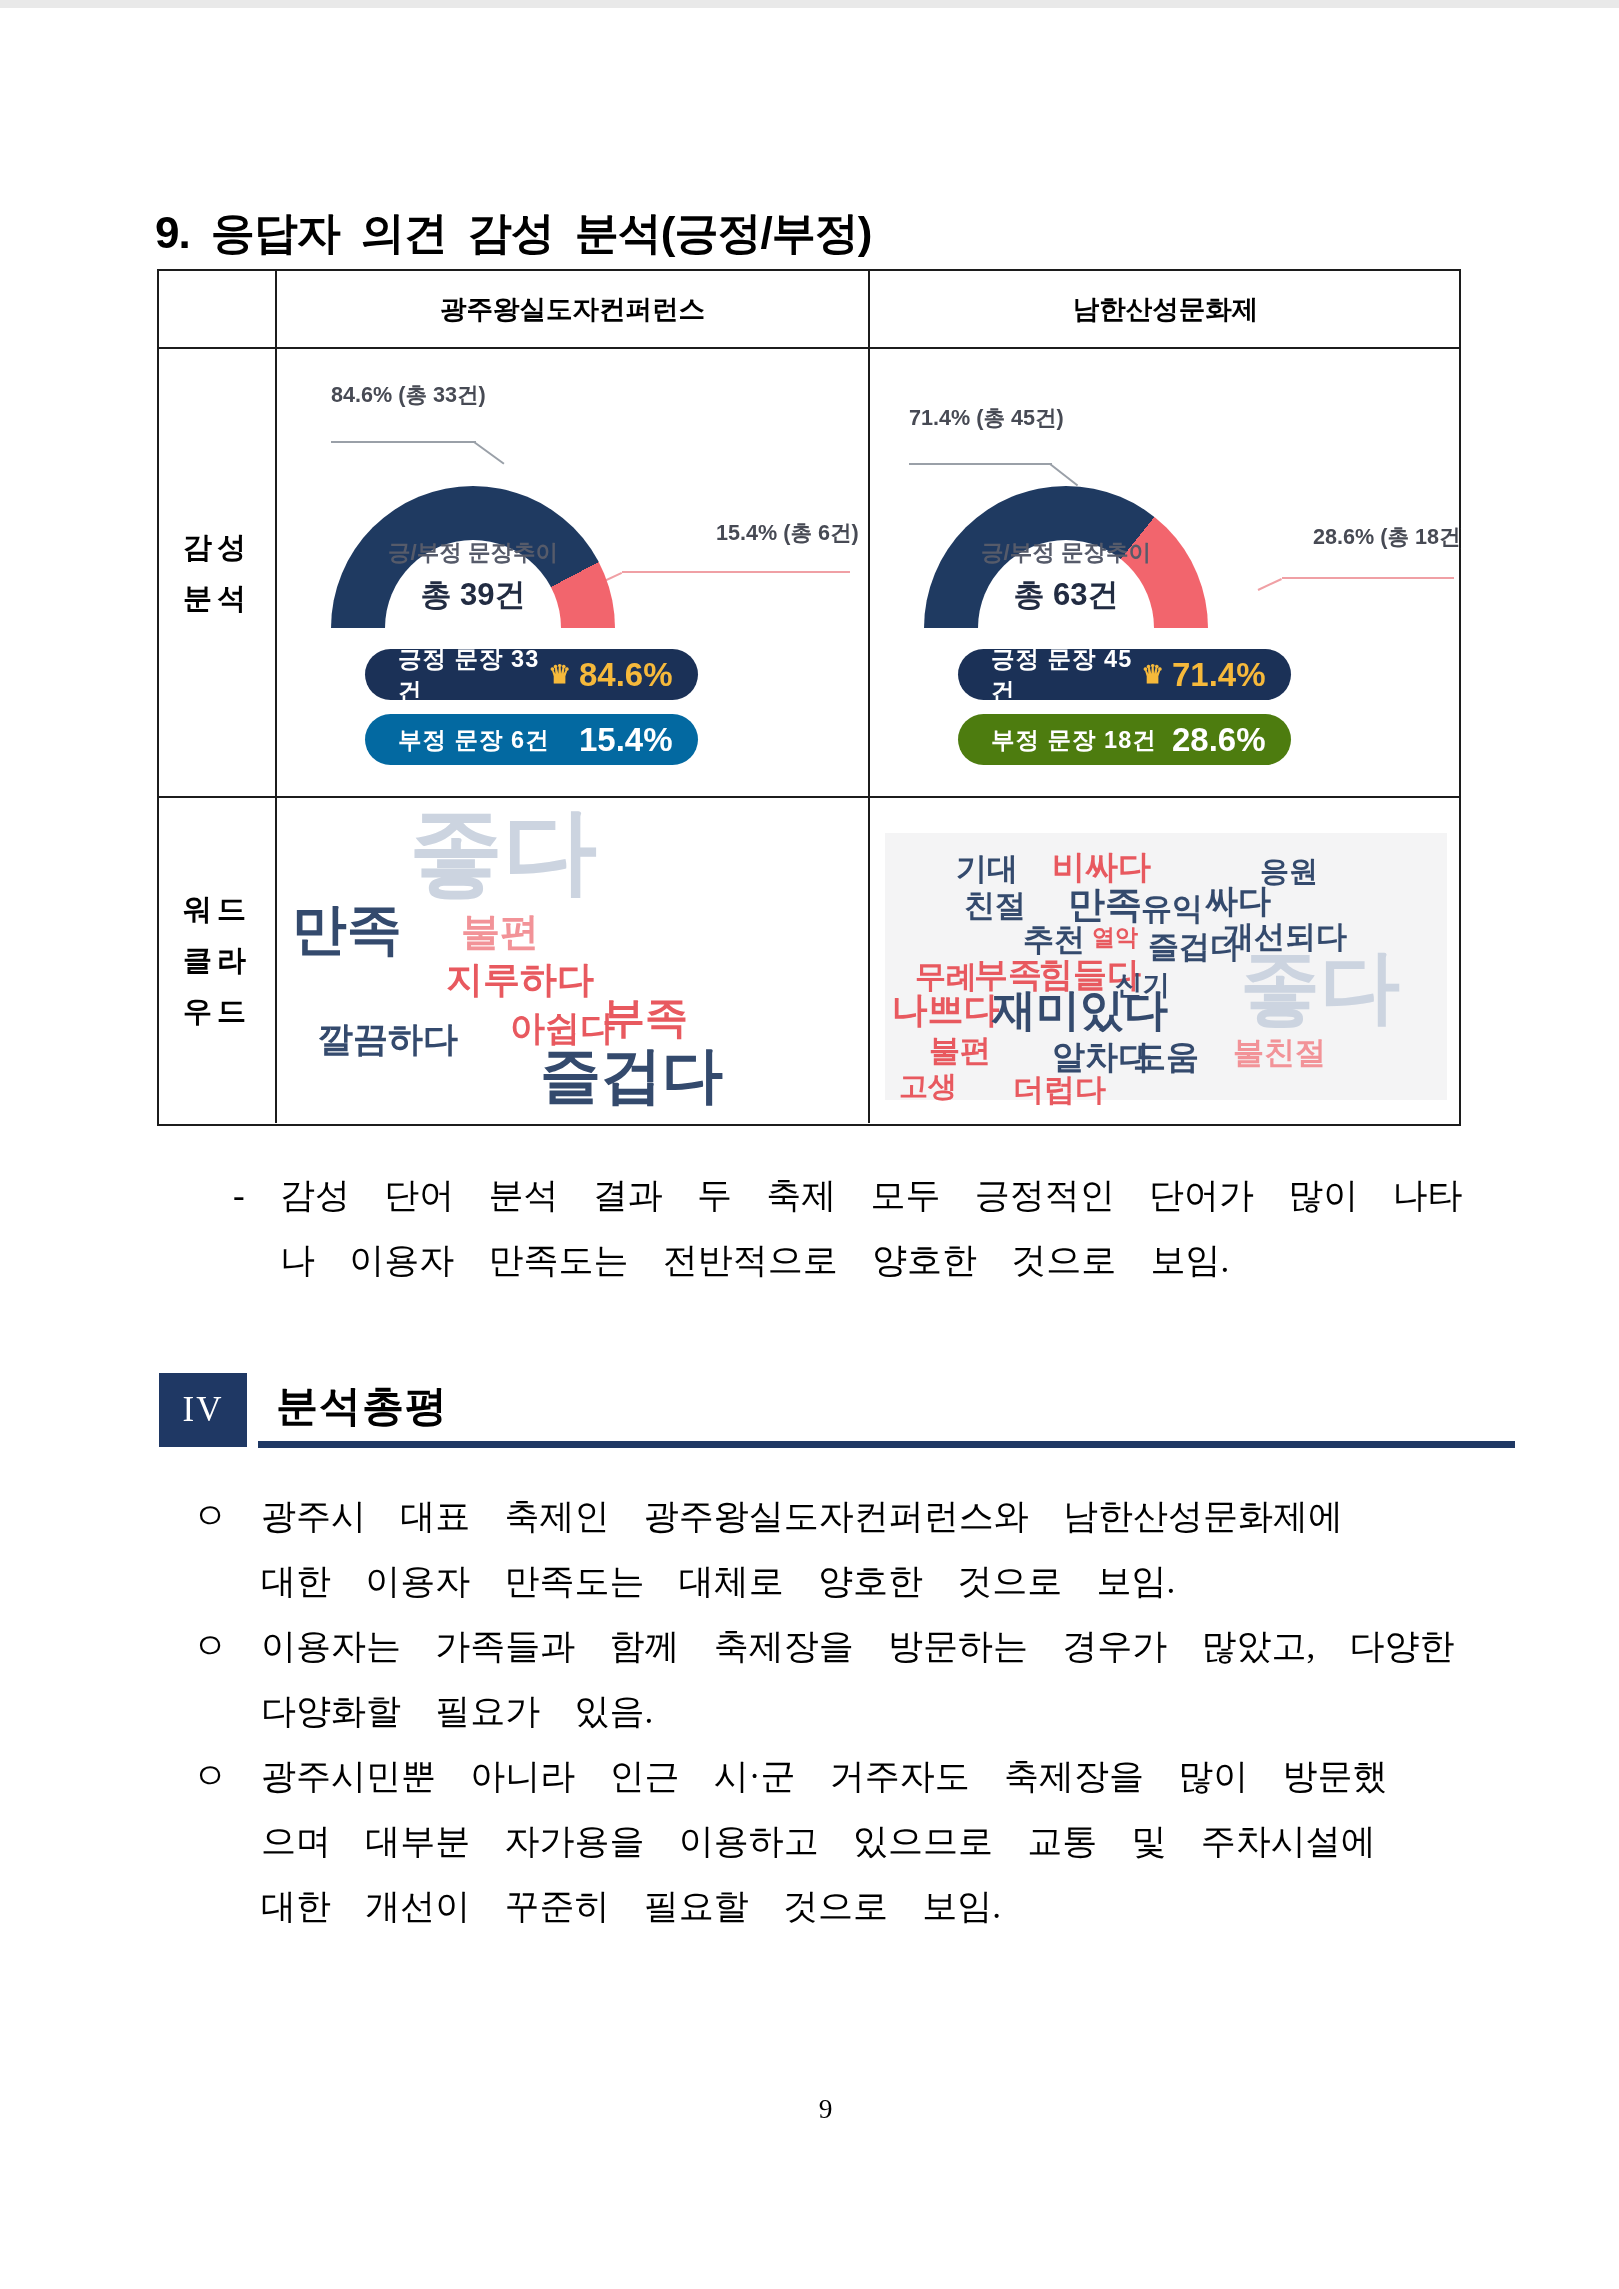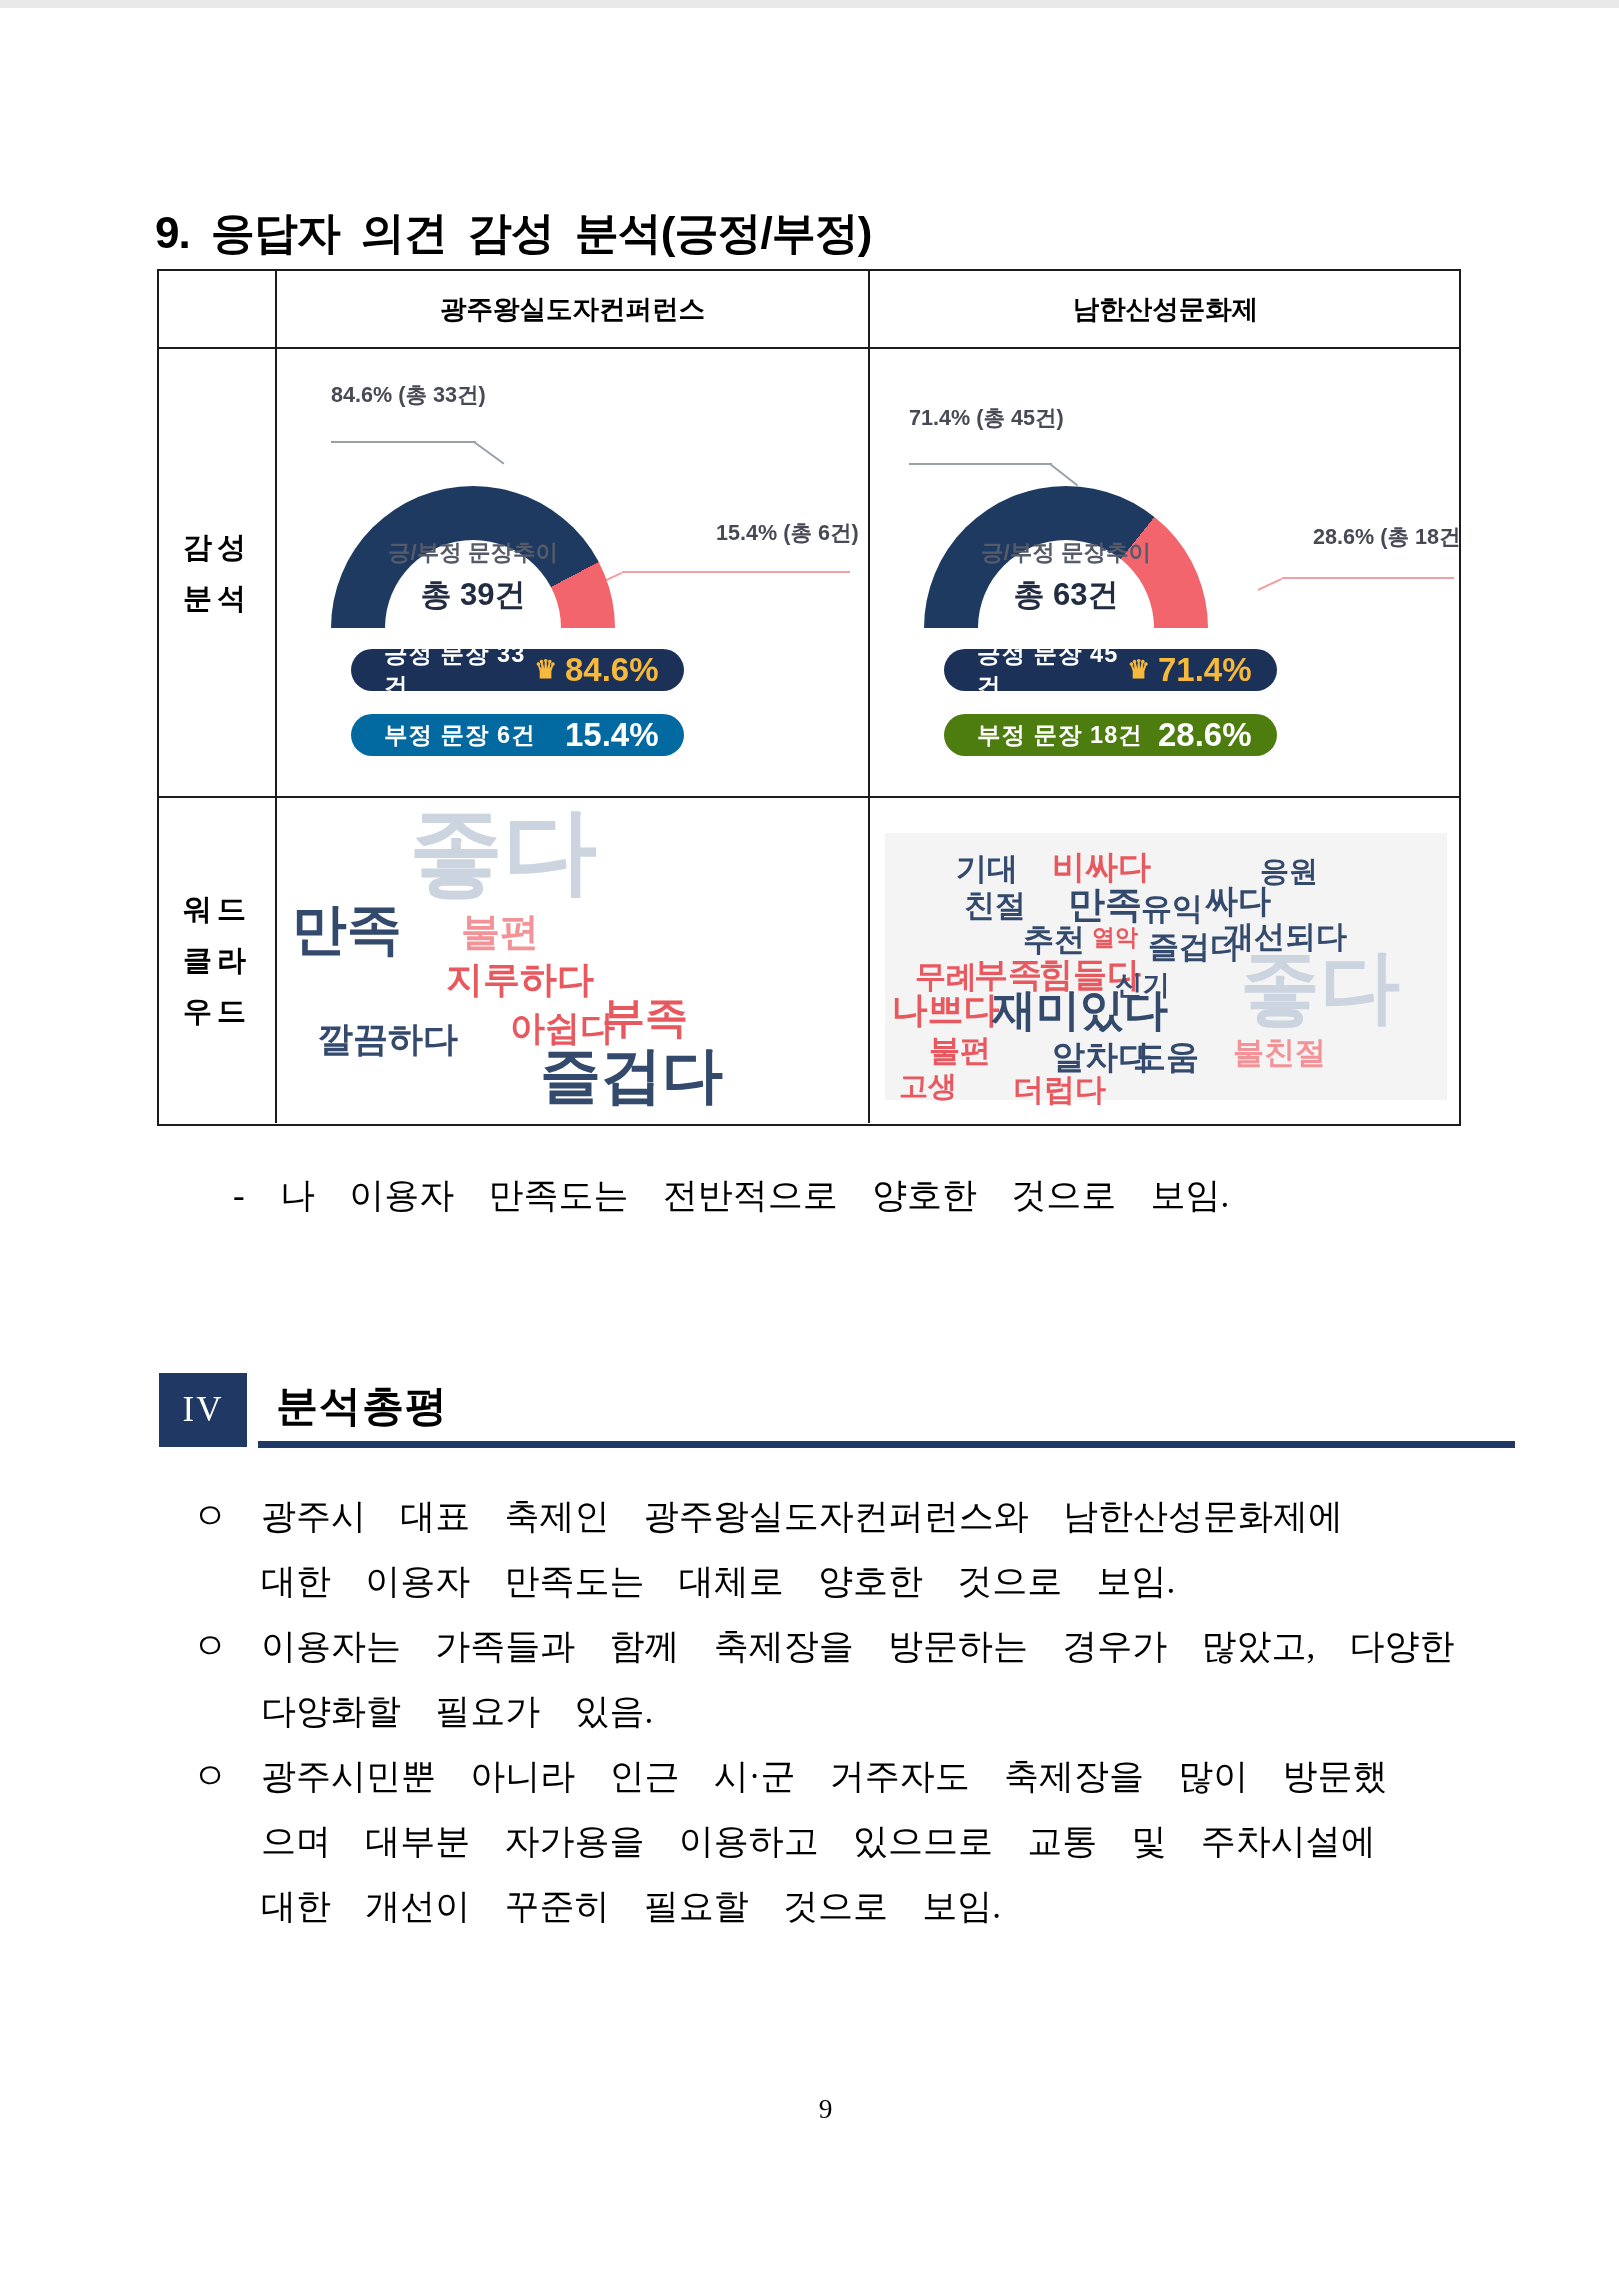--- a/index.html
+++ b/index.html
@@ -31,21 +31,21 @@
   .arc{position:absolute; left:0; top:0; width:284px; height:284px; border-radius:50%;}
   .hole{position:absolute; left:54px; top:54px; width:176px; height:176px; border-radius:50%; background:#fff;}
   .g-center{position:absolute; left:54px; top:188px; width:284px; text-align:center;}
   .g-center .g-sub{font-size:22.5px; color:#565b6a; font-weight:600;}
   .g-center .g-total{font-size:31px; color:#222c42; font-weight:800; margin-top:5.9px;}
   .annot{position:absolute; font-size:21.6px; color:#474a54; white-space:nowrap; font-weight:600;}
   .cline{position:absolute; height:2px; background:#9aa0a8;}
   .cline.pinkline{background:#f0a0a5;}
   .diag{transform-origin:left center;}
   .pill{
-    position:absolute; left:74px; width:333px; height:42px; border-radius:26.5px;
+    position:absolute; left:88px; width:333px; height:51px; border-radius:26.5px;
     display:flex; align-items:center; justify-content:space-between; box-sizing:border-box;
     padding:0 25.5px 0 33px; color:#fff; font-weight:800;
   }
   .pill .p-label{font-size:23.5px; letter-spacing:1px;}
   .pill .p-right{display:flex; align-items:center; gap:7.8px;}
   .pill .p-pct{font-size:33px;}
   .pill.pos{top:300px;}
   .pill.neg{top:365px;}
   .crown{font-size:25.5px; line-height:1;}
   
@@ -200,20 +200,21 @@
           <span class="c-navy" style="left: 263px; top: 242px; font-size: 33px; font-weight: 600;">도움</span>
           <span class="c-redl" style="left: 363px; top: 239px; font-size: 31px; font-weight: 700;">불친절</span>
           <span class="c-red" style="left: 29px; top: 274px; font-size: 29px; font-weight: 600;">고생</span>
           <span class="c-red" style="left: 143px; top: 276px; font-size: 31px; font-weight: 600;">더럽다</span>
         </div>
     </div>
   </div>
 
   <div class="note">
     <span class="marker">-</span>
+    <div>감성 단어 분석 결과 두 축제 모두 긍정적인 단어가 많이 나타</div>
     <div>나 이용자 만족도는 전반적으로 양호한 것으로 보임.</div>
   </div>
 
   <div class="sec-badge">IV</div>
   <div class="sec-title">분석총평</div>
   <div class="sec-rule"></div>
 
   <div class="bullets">
     <div class="bullet">
       <span class="marker">ㅇ</span>

